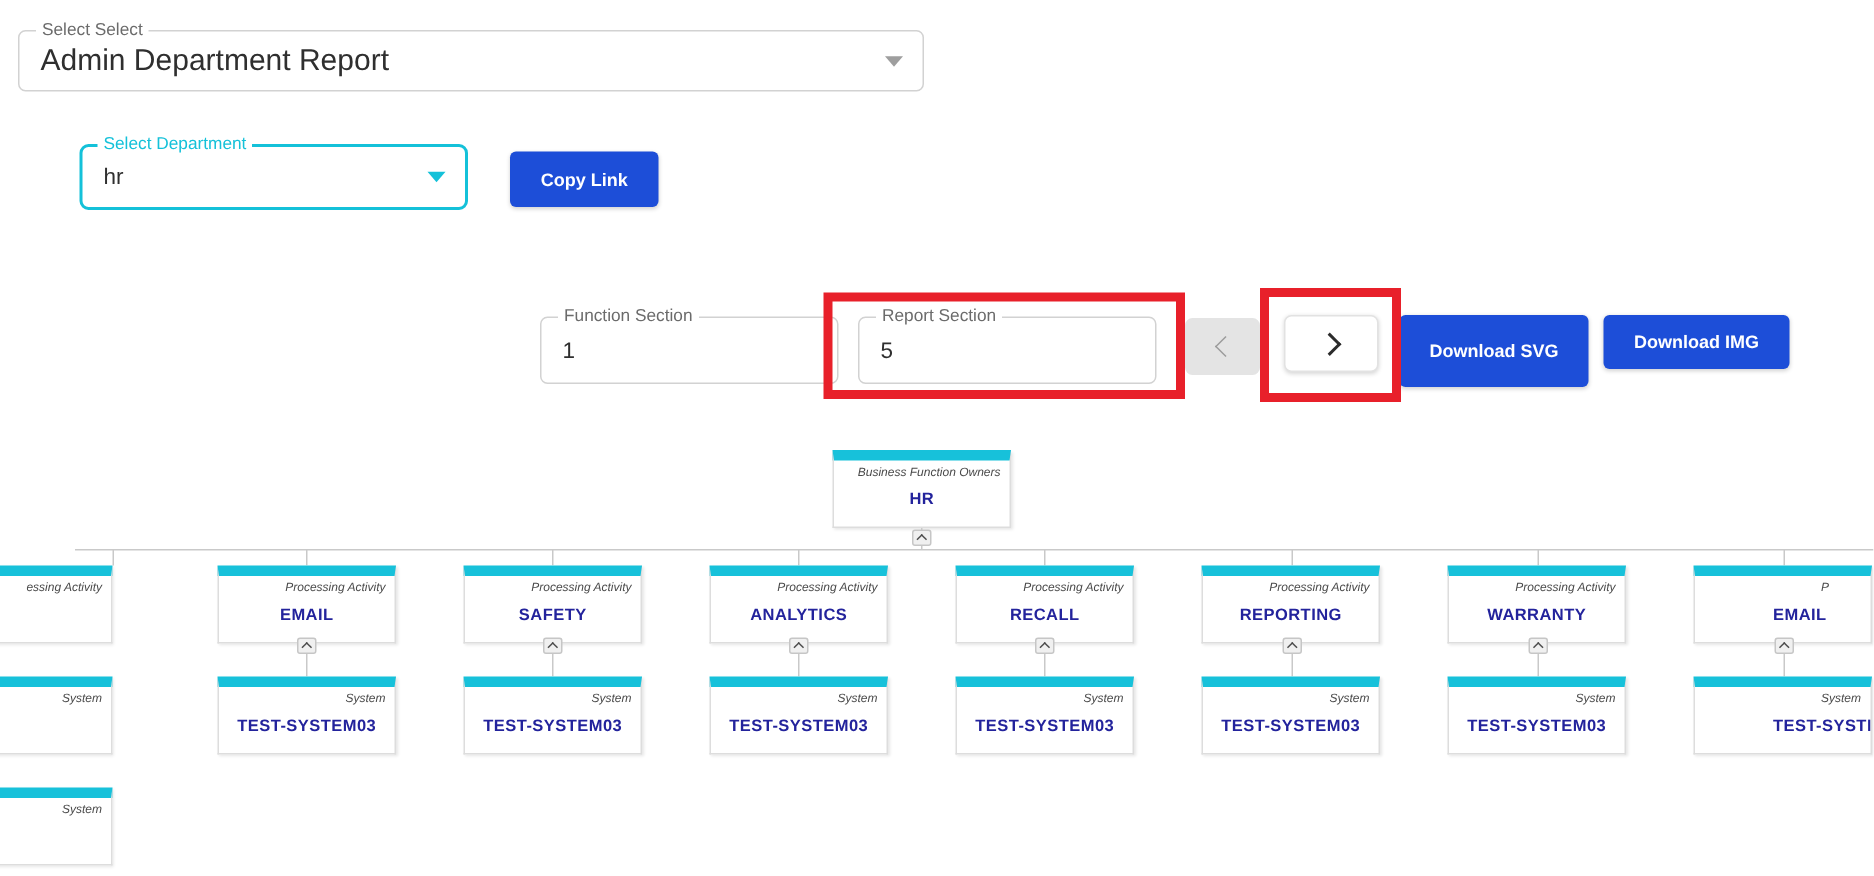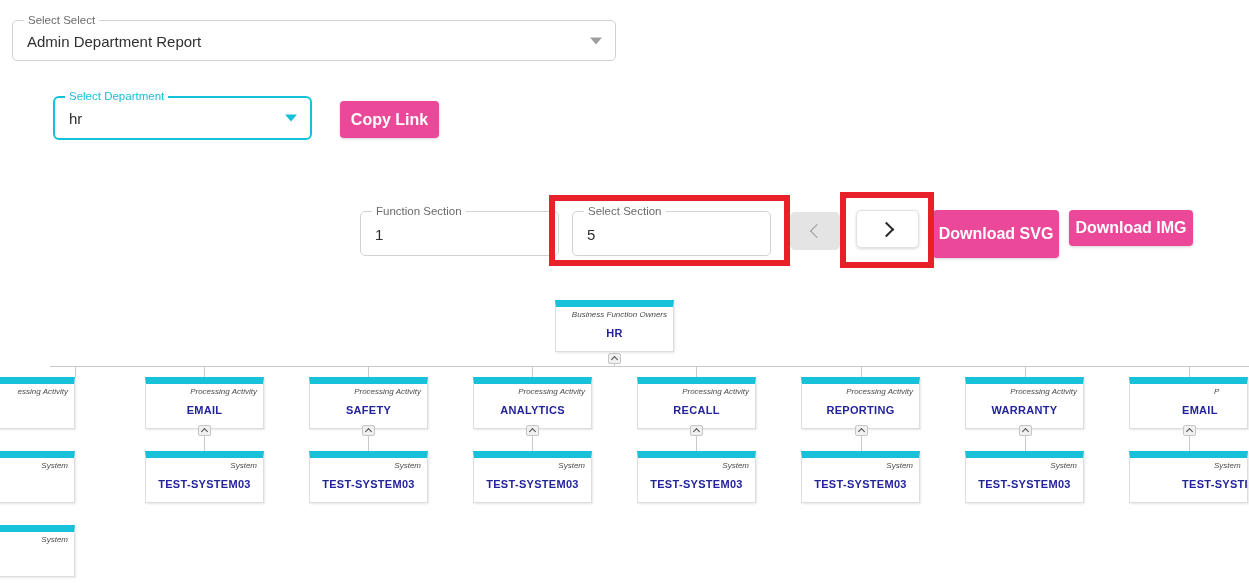--- a/index.html
+++ b/index.html
@@ -69,35 +69,35 @@
     transform: translateY(-50%);
     width: 0; height: 0;
     border-left: 6px solid transparent;
     border-right: 6px solid transparent;
     border-top: 7px solid #9e9e9e;
   }
   .field.focused .caret { border-top-color: #14c1d9; }
 
   
   #select-report-field { left: 12px;  top: 20px;  width: 604px; height: 41px; }
-  #select-report-field .value { font-size: 15px; }
+  #select-report-field .value { font-size: 20px; }
   #select-department-field { left: 53px; top: 96px;  width: 259px; height: 44px; }
   #current-section-field { left: 360px; top: 211px; width: 199px; height: 45px; }
   #total-section-field   { left: 572px; top: 211px; width: 199px; height: 45px; }
 
   
   .btn-teal {
     position: absolute;
     box-sizing: border-box;
-    background: #ec4899;
+    background: #1d4ed8;
     color: #ffffff;
     border: none;
     border-radius: 4px;
     font-family: "Liberation Sans", sans-serif;
-    font-size: 16px;
+    font-size: 12px;
     font-weight: bold;
     cursor: pointer;
     box-shadow: 0 1px 3px rgba(0,0,0,0.18);
     padding: 0;
   }
   #copy-link-button   { left: 340px;  top: 101px; width: 99px;  height: 37px; }
   #download-svg-button{ left: 933px;  top: 210px; width: 126px; height: 48px; }
   #download-img-button{ left: 1069px; top: 210px; width: 124px; height: 36px; }
 
   .nav-btn {
@@ -220,21 +220,21 @@
   </div>
 
   <button class="btn-teal" id="copy-link-button">Copy Link</button>
 
   <div class="field" id="current-section-field">
     <span class="notch">Function Section</span>
     <span class="value">1</span>
   </div>
 
   <div class="field" id="total-section-field">
-    <span class="notch">Select Section</span>
+    <span class="notch">Report Section</span>
     <span class="value">5</span>
   </div>
 
   <div class="nav-btn disabled" id="prev-section-button">
     <span class="chev left"></span>
   </div>
   <div class="nav-btn" id="next-section-button">
     <span class="chev right"></span>
   </div>
 

